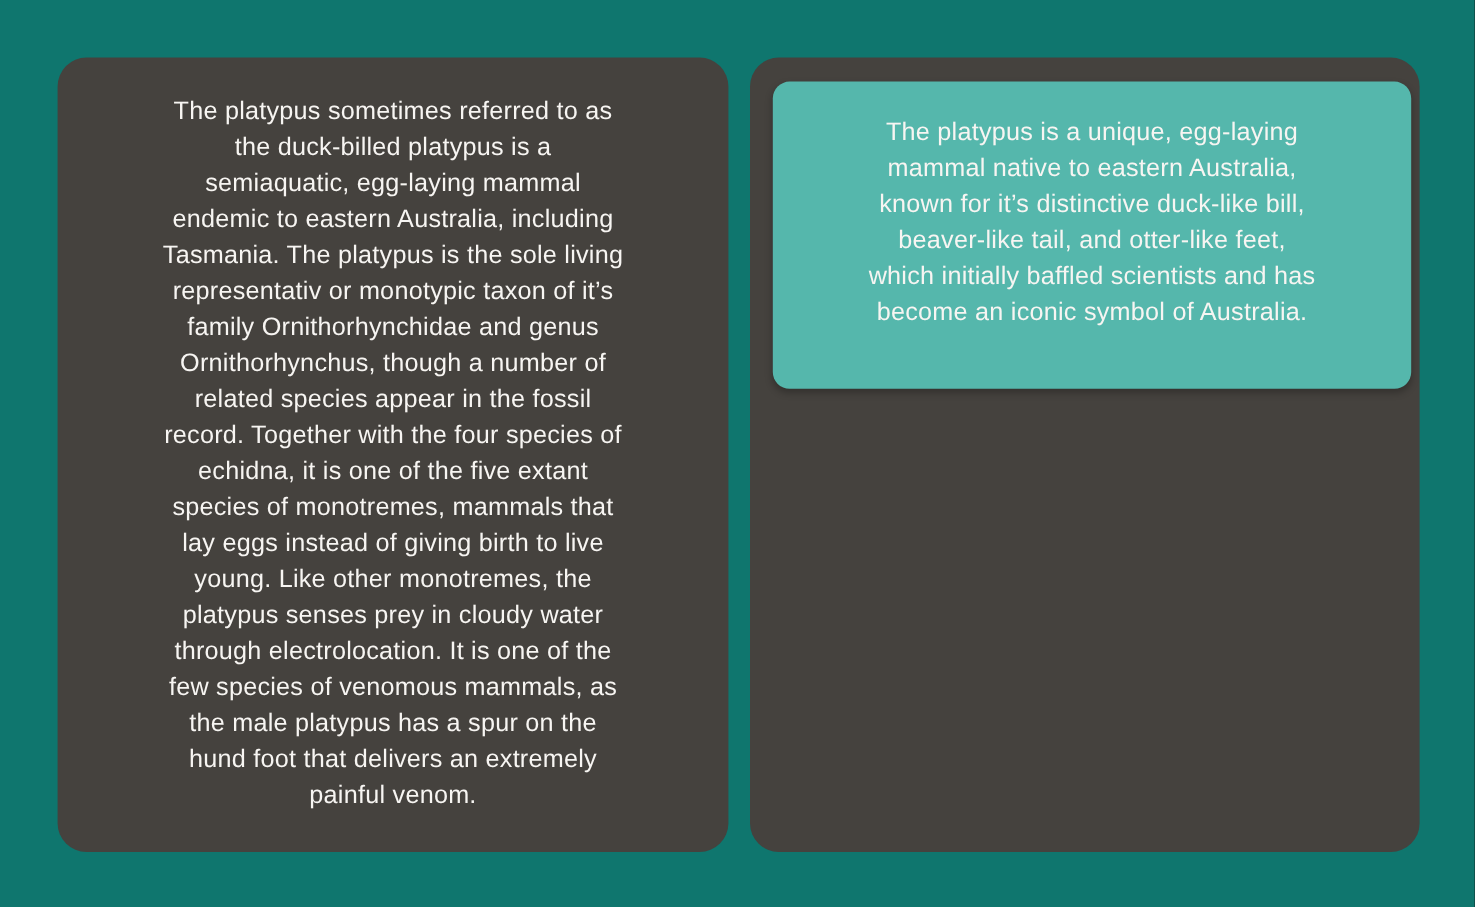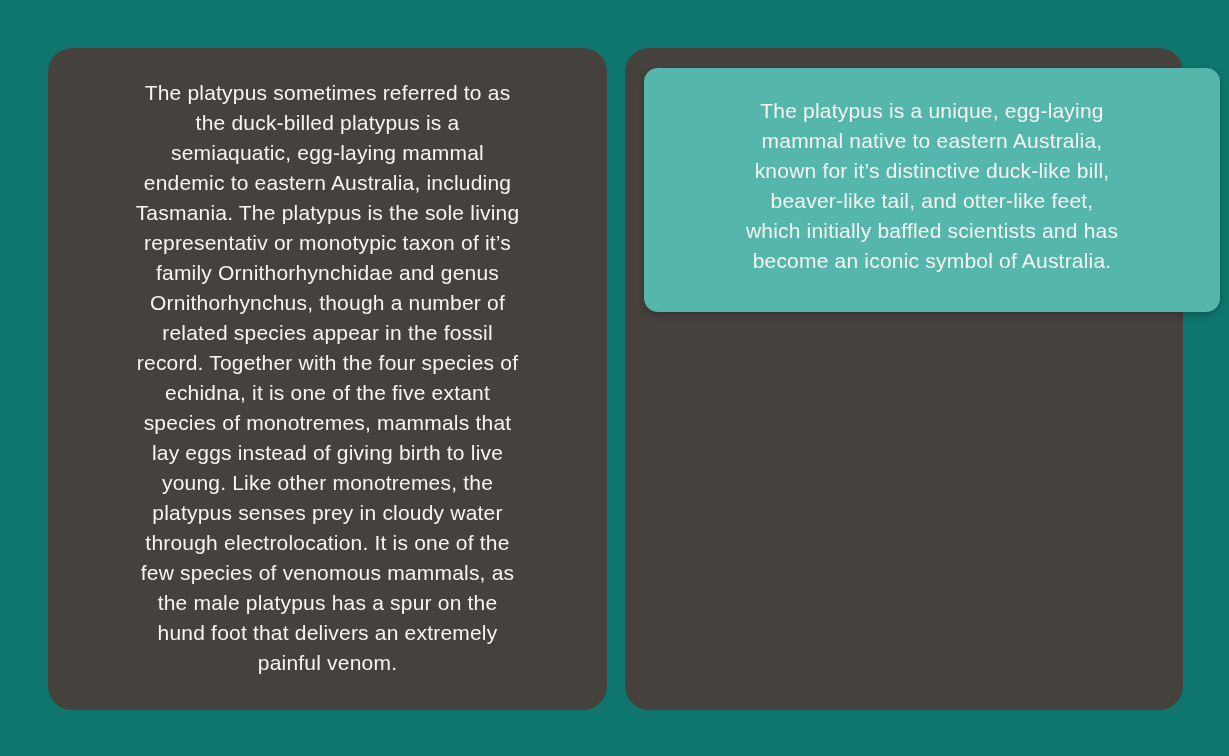--- a/index.html
+++ b/index.html
@@ -40,23 +40,23 @@
     color: #f7f5f2;
     font-size: 21px;
     line-height: 30px;
     font-weight: 500;
     letter-spacing: 0.2px;
     white-space: pre-line;
   }
   .summary-card {
     background: #55b7ac;
     border-radius: 14px;
-    padding: 28px 29px 36px 29px;
+    padding: 28px 29px 48px 29px;
     box-sizing: border-box;
-    width: 576px;
+    width: 532px;
     min-height: 238px;
     box-shadow: 0 3px 6px rgba(0,0,0,0.25);
   }
 </style>
 </head>
 <body>
 
 <div class="canvas">
 
   <div class="panel panel--source">

